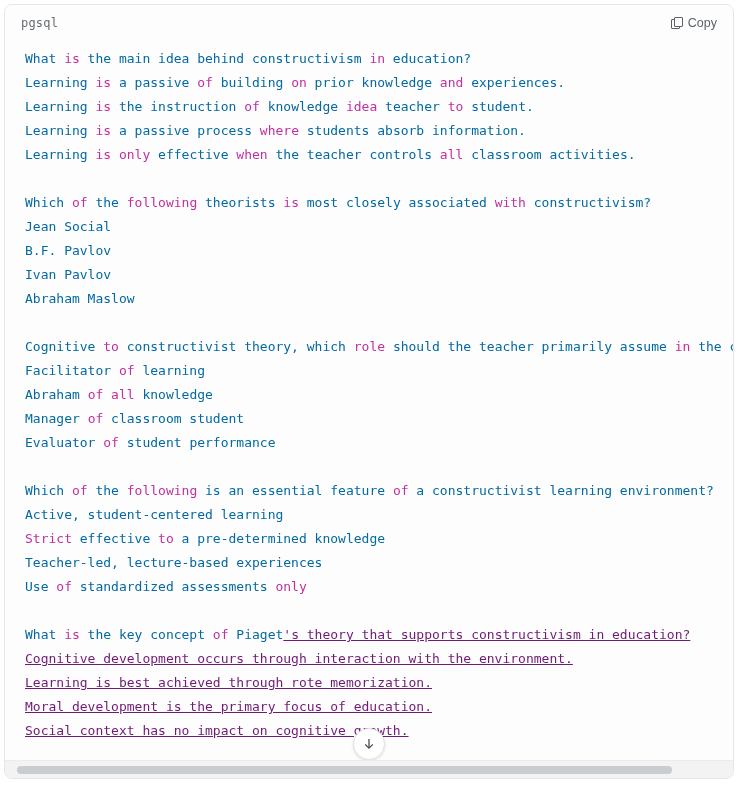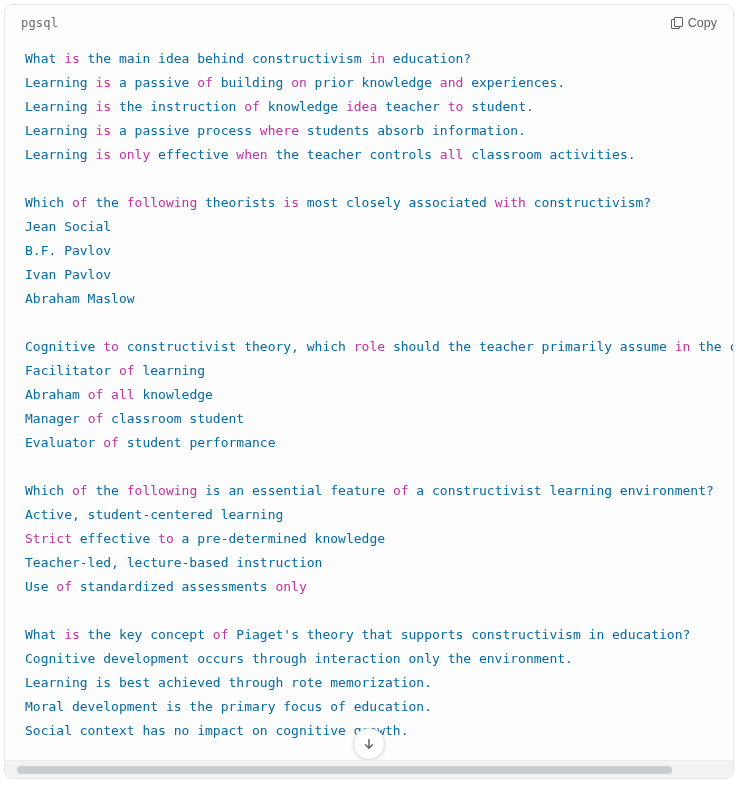--- a/index.html
+++ b/index.html
@@ -89,21 +89,21 @@
   pre.code {
     margin: 0;
     font-family: "DejaVu Sans Mono", monospace;
     font-size: 13px;
     line-height: 24px;
     white-space: pre;
     color: #24292e;
     letter-spacing: 0px;
   }
   .kw { color: #c030a0; }
-  .green { color: #0369a1; }
+  .green { color: #701a75; text-decoration: underline; }
   .plain { color: #0369a1; margin-top: 12px; }
 
   .scroll-track {
     position: absolute;
     left: 0;
     bottom: 0;
     width: 728px;
     height: 18px;
     background: #f3f3f3;
     border-top: 1px solid #ececec;
@@ -164,25 +164,25 @@
 
 <span class="plain">Cognitive </span><span class="kw">to</span><span class="plain"> constructivist theory, which </span><span class="kw">role</span><span class="plain"> should the teacher primarily assume </span><span class="kw">in</span><span class="plain"> the clas</span>
 <span class="plain">Facilitator </span><span class="kw">of</span><span class="plain"> learning</span>
 <span class="plain">Abraham </span><span class="kw">of</span><span class="plain"> </span><span class="kw">all</span><span class="plain"> knowledge</span>
 <span class="plain">Manager </span><span class="kw">of</span><span class="plain"> classroom student</span>
 <span class="plain">Evaluator </span><span class="kw">of</span><span class="plain"> student performance</span>
 
 <span class="plain">Which </span><span class="kw">of</span><span class="plain"> the </span><span class="kw">following</span><span class="plain"> is</span><span class="plain"> an essential feature </span><span class="kw">of</span><span class="plain"> a constructivist learning environment?</span>
 <span class="plain">Active, student-centered learning</span>
 <span class="kw">Strict</span><span class="plain"> effective </span><span class="kw">to</span><span class="plain"> a pre-determined knowledge</span>
-<span class="plain">Teacher-led, lecture-based instruction</span>
+<span class="plain">Teacher-led, lecture-based experiences</span>
 <span class="plain">Use </span><span class="kw">of</span><span class="plain"> standardized assessments </span><span class="kw">only</span>
 
 <span class="plain">What </span><span class="kw">is</span><span class="plain"> the key concept </span><span class="kw">of</span><span class="plain"> Piaget</span><span class="green">'s theory that supports constructivism in education?</span>
-<span class="green">Cognitive development occurs through interaction only the environment.</span>
+<span class="green">Cognitive development occurs through interaction with the environment.</span>
 <span class="green">Learning is best achieved through rote memorization.</span>
 <span class="green">Moral development is the primary focus of education.</span>
 <span class="green">Social context has no impact on cognitive growth.</span></pre>
   </div>
 
   <div class="scroll-down-btn">
     <svg width="14" height="14" viewBox="0 0 14 14" aria-hidden="true">
       <path d="M7 2 L7 11" stroke="#4a4a4a" stroke-width="1.3" fill="none"></path>
       <path d="M3.2 7.4 L7 11.2 L10.8 7.4" stroke="#4a4a4a" stroke-width="1.3" fill="none"></path>
     </svg>

